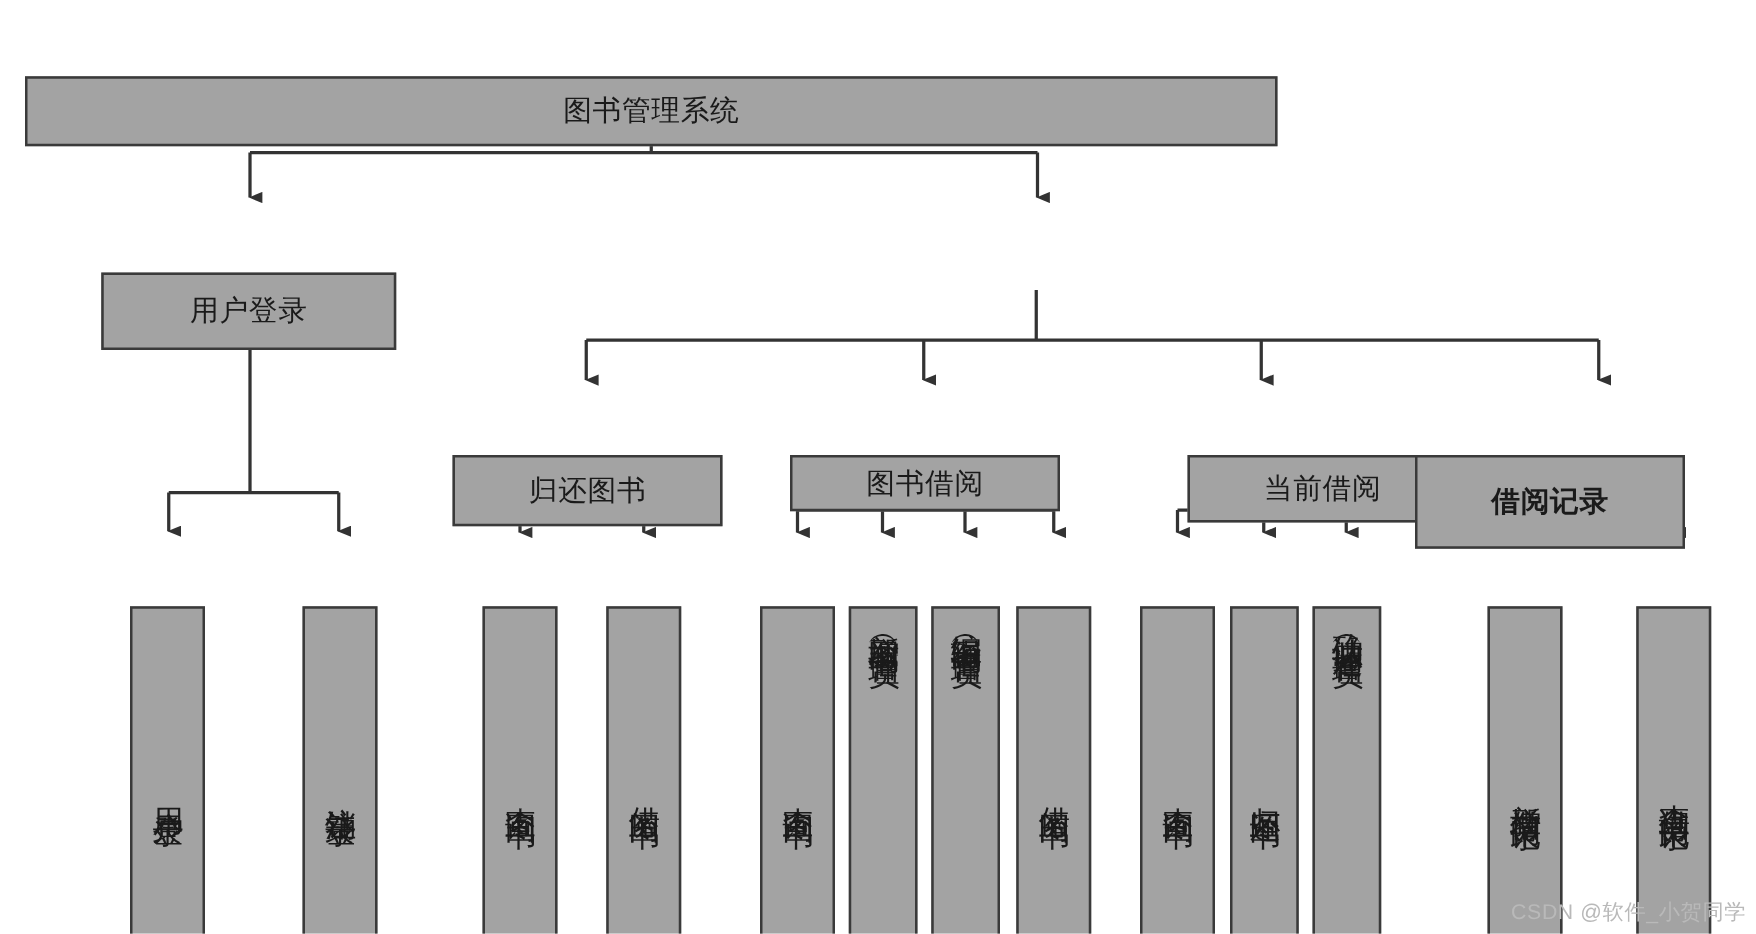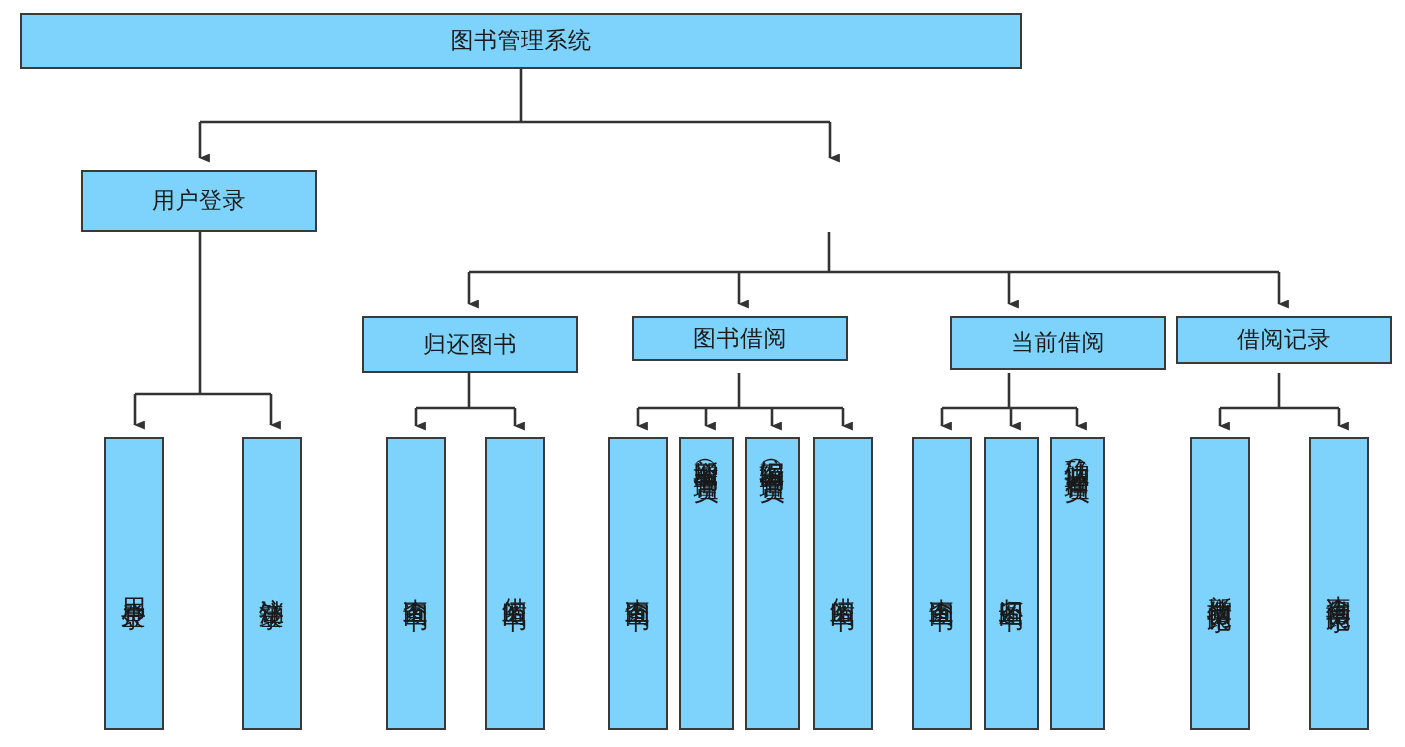--- a/index.html
+++ b/index.html
@@ -22,26 +22,27 @@
     left: 0;
     top: 0;
     width: 1405px;
     height: 747px;
     pointer-events: none;
   }
   .node {
     position: absolute;
     box-sizing: border-box;
     border: 2px solid #3a3a3a;
-    background: #7dd3fc;
+    background: #a3a3a3;
     display: flex;
     align-items: center;
     justify-content: center;
     color: #1b1b1b;
     z-index: 2;
+    margin-top: 48px;
   }
   .node-label {
     font-size: 23px;
     line-height: 1.1;
     letter-spacing: 0.5px;
     white-space: nowrap;
     color: #1a1a1a;
   }
   
   .node.horiz {
@@ -145,21 +146,21 @@
 
   <div class="node horiz" style="left:362px; top:316px; width:216px; height:57px;">
     <span class="node-label">归还图书</span>
   </div>
   <div class="node horiz" style="left:632px; top:316px; width:216px; height:45px;">
     <span class="node-label">图书借阅</span>
   </div>
   <div class="node horiz" style="left:950px; top:316px; width:216px; height:54px;">
     <span class="node-label">当前借阅</span>
   </div>
-  <div class="node horiz" style="left:1176px; top:316px; width:216px; height:48px;">
+  <div class="node horiz" style="left:1132px; top:316px; width:216px; height:75px;font-weight:bold;">
     <span class="node-label">借阅记录</span>
   </div>
 
   <div class="node vert centered" style="left:104px; top:437px; width:60px; height:293px;">
     <span class="node-label">用户登录</span>
   </div>
   <div class="node vert centered" style="left:242px; top:437px; width:60px; height:293px;">
     <span class="node-label">注销登录</span>
   </div>
   <div class="node vert centered" style="left:386px; top:437px; width:60px; height:293px;">
@@ -189,14 +190,15 @@
   <div class="node vert" style="left:1050px; top:437px; width:55px; height:293px;">
     <span class="node-label">确认归还（管理员）</span>
   </div>
   <div class="node vert centered" style="left:1190px; top:437px; width:60px; height:293px;">
     <span class="node-label">新增借阅记录</span>
   </div>
   <div class="node vert centered" style="left:1309px; top:437px; width:60px; height:293px;">
     <span class="node-label">查询借阅记录</span>
   </div>
 
+  <div class="watermark">CSDN @软件_小贺同学</div>
 
 </div>
 
 </body></html>

